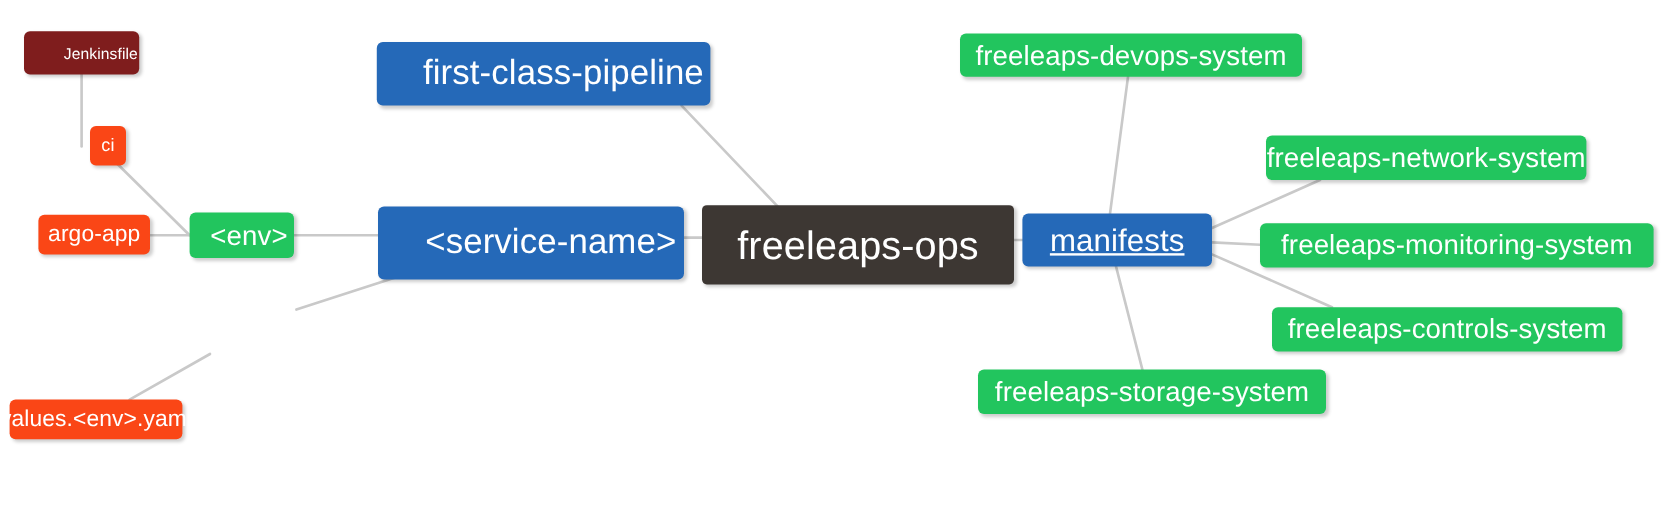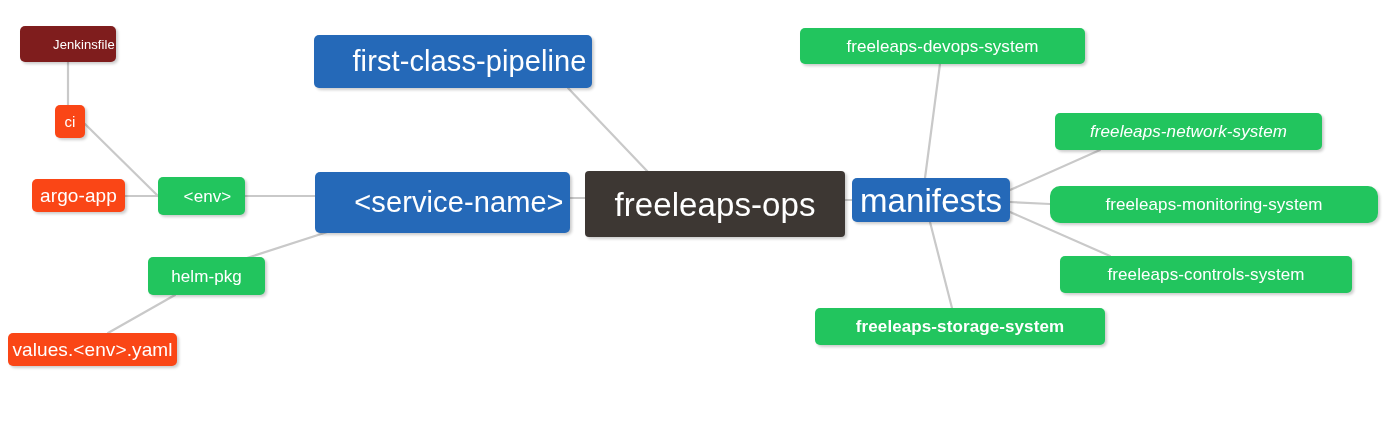--- a/index.html
+++ b/index.html
@@ -45,24 +45,24 @@
     background: #3d3733;
     border-radius: 4px;
     font-size: 33px;
     justify-content: center;
   }
   .node.blue   { background: #2569b8; }
   .node.green  { background: #22c55e; }
   .node.orange { background: #7f1d1d; padding-left: 32px; }
   .node.red    { background: #fa4616; }
   .size-xl { font-size: 29px; padding-left: 33px; }
-  .size-lg { font-size: 33px; }
-  .size-md { font-size: 17px; }
+  .size-lg { font-size: 26px; text-decoration: underline; }
+  .size-md { font-size: 23px; }
   .size-sm { font-size: 19px; }
-  .size-xs { font-size: 15px; }
+  .size-xs { font-size: 15px; margin-left: 20px; }
   .size-xxs { font-size: 13px; }
 </style>
 </head>
 <body>
 
 <div id="canvas">
 
   <svg id="edges" viewBox="0 0 1390 421" xmlns="http://www.w3.org/2000/svg">
     <g fill="none" stroke="#c9c9c9" stroke-width="2.2" stroke-linecap="round">
 
@@ -109,53 +109,50 @@
   </div>
 
   <div class="node blue size-lg" style="left:852px; top:178px; width:158px; height:44px;">
     <span>manifests</span>
   </div>
 
   <div class="node green size-md" style="left:158px; top:177px; width:87px; height:38px;padding-left:12px;">
     <span>&lt;env&gt;</span>
   </div>
 
-  <div class="node green size-md" style="left:148px; top:257px; width:117px; height:38px;">
-    <span>helm-pkg</span>
-  </div>
 
   <div class="node orange size-xxs" style="left:20px; top:26px; width:96px; height:36px;">
     <span>Jenkinsfile</span>
   </div>
 
   <div class="node red size-xs" style="left:55px; top:105px; width:30px; height:33px;">
     <span>ci</span>
   </div>
 
   <div class="node red size-sm" style="left:32px; top:179px; width:93px; height:33px;">
     <span>argo-app</span>
   </div>
 
-  <div class="node red size-sm" style="left:8px; top:333px; width:169px; height:33px;">
+  <div class="node red size-sm" style="left:8px; top:333px; width:144px; height:33px;">
     <span>values.&lt;env&gt;.yaml</span>
   </div>
 
   <div class="node green size-md" style="left:800px; top:28px; width:285px; height:36px;">
     <span>freeleaps-devops-system</span>
   </div>
 
-  <div class="node green size-md" style="left:1055px; top:113px; width:267px; height:37px;font-style:italic;">
+  <div class="node green size-md" style="left:1055px; top:113px; width:267px; height:37px;">
     <span>freeleaps-network-system</span>
   </div>
 
-  <div class="node green size-md" style="left:1050px; top:186px; width:328px; height:37px;border-radius:10px;">
+  <div class="node green size-md" style="left:1050px; top:186px; width:328px; height:37px;">
     <span>freeleaps-monitoring-system</span>
   </div>
 
   <div class="node green size-md" style="left:1060px; top:256px; width:292px; height:37px;">
     <span>freeleaps-controls-system</span>
   </div>
 
-  <div class="node green size-md" style="left:815px; top:308px; width:290px; height:37px;font-weight:bold;">
+  <div class="node green size-md" style="left:815px; top:308px; width:290px; height:37px;">
     <span>freeleaps-storage-system</span>
   </div>
 
 </div>
 
 </body></html>

